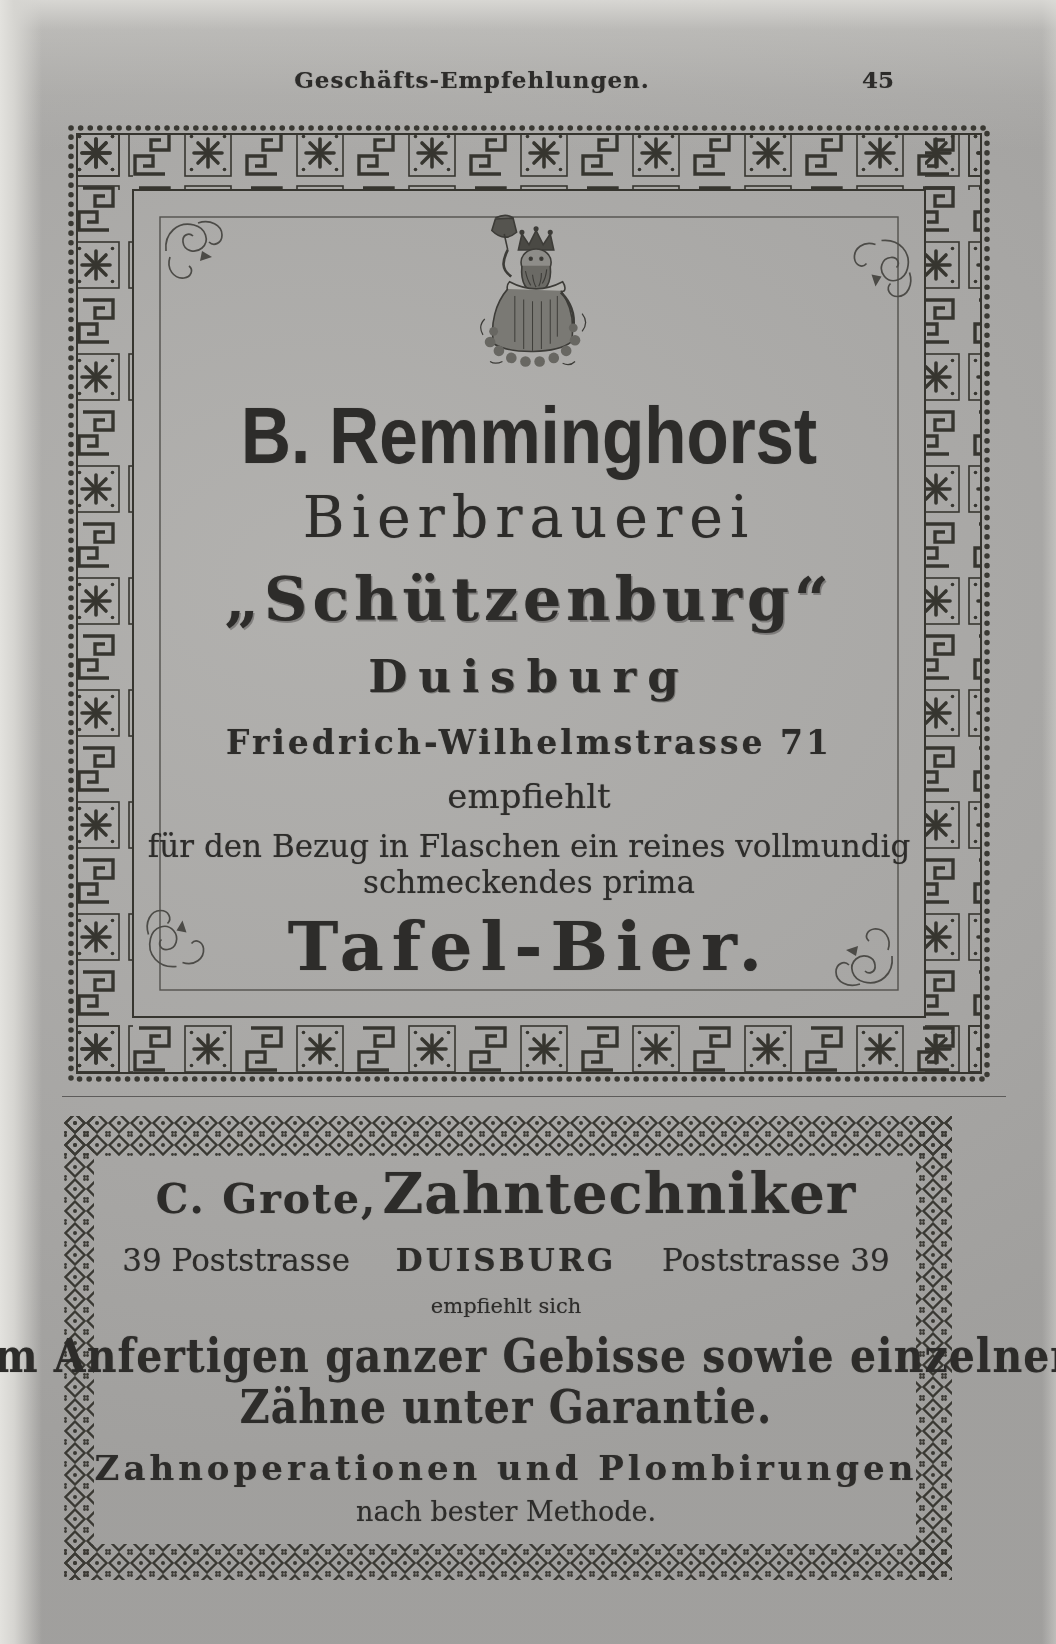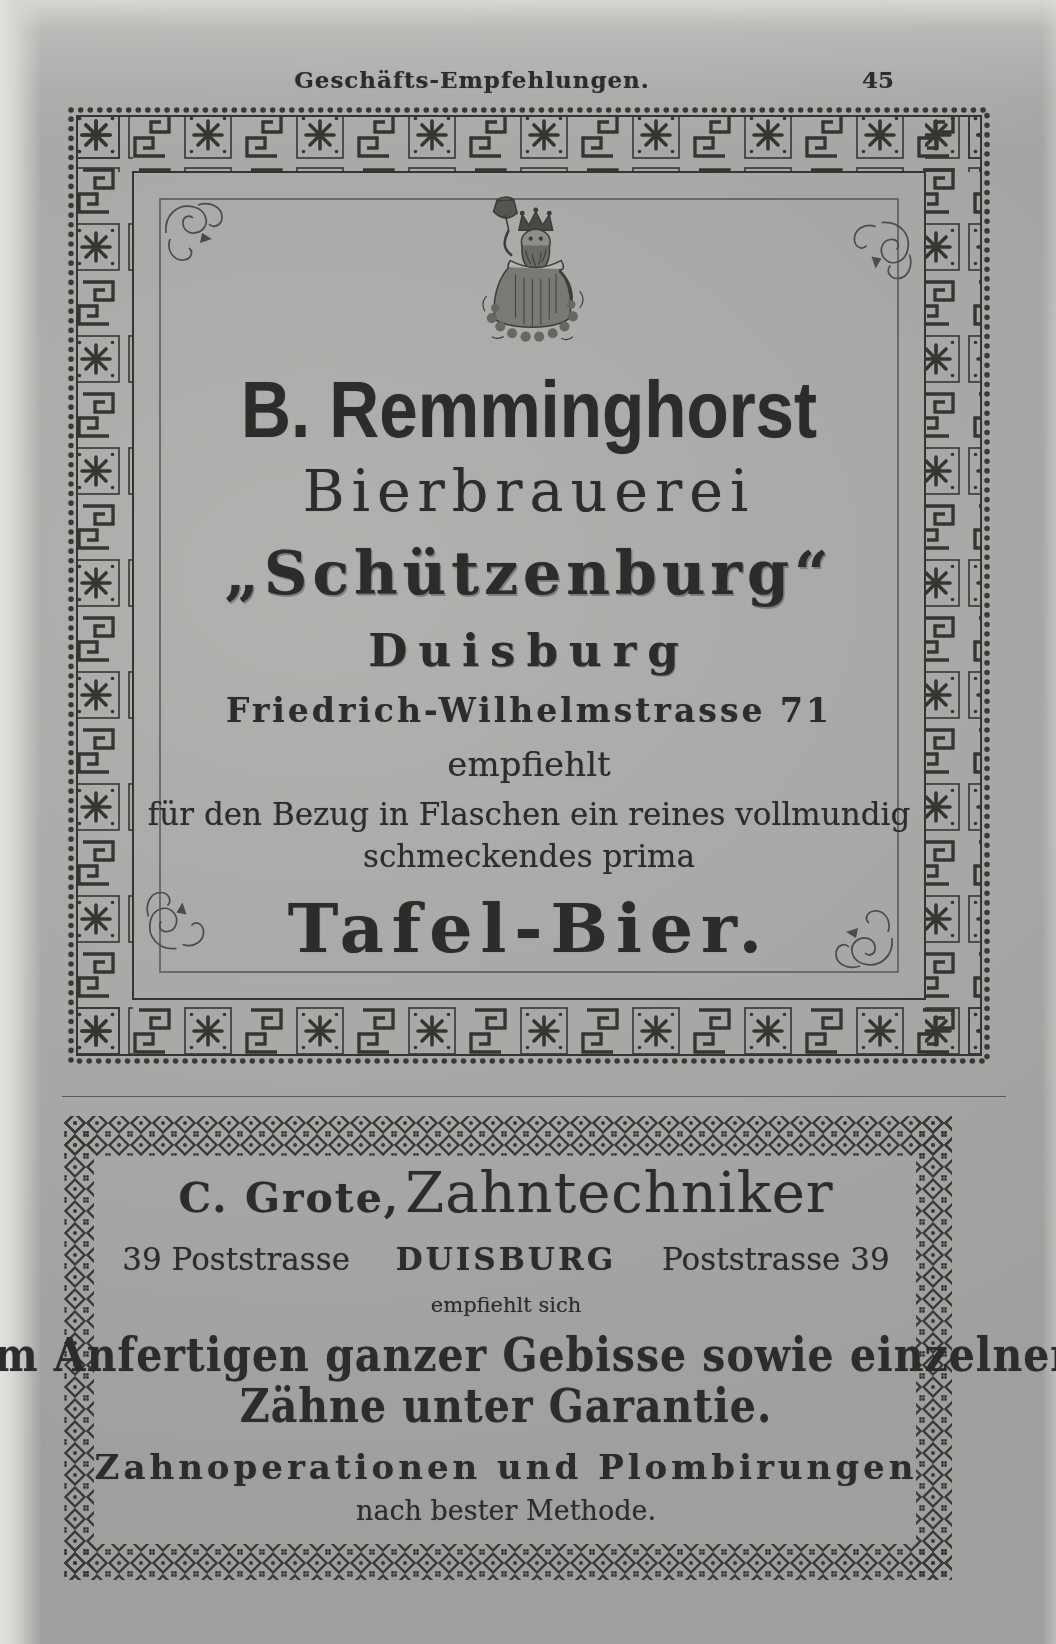--- a/index.html
+++ b/index.html
@@ -23,60 +23,60 @@
   .hdr-title{
     position:absolute; top:66px; left:0; width:100%; text-align:center;
     font-size:23px; font-weight:bold; letter-spacing:1px;
     transform:translateX(-56px);
   }
   .hdr-page{
     position:absolute; top:66px; left:862px; font-size:23px; font-weight:bold;
   }
 
   
-  .ad1{ position:absolute; left:68px; top:107px; width:922px; height:957px; }
+  .ad1{ position:absolute; left:68px; top:125px; width:922px; height:957px; }
   .ad1 svg.frame{ position:absolute; inset:0; }
   .ad1-content{
     position:absolute; left:104px; top:100px; right:104px; bottom:96px;
     display:flex; flex-direction:column; align-items:center; text-align:center;
   }
   .king{ margin-top:-14px; }
   .t-name{
     font-family:"Liberation Sans", sans-serif; font-weight:bold;
     font-size:72px; line-height:1; letter-spacing:0px; margin-top:12px;
     transform:scale(.96,1.1); white-space:nowrap;
   }
   .t-sub{ font-size:57px; letter-spacing:7px; margin-top:12px; }
   .t-brand{
     font-weight:bold; font-size:60px; letter-spacing:5px; margin-top:14px;
     text-shadow:1.5px 1.5px 0 rgba(45,44,42,.35), 0 0 1px rgba(45,44,42,.6);
     white-space:nowrap;
   }
   .t-city{ font-weight:bold; font-size:45px; letter-spacing:11px; margin-top:16px;
     text-shadow:1px 1px 0 rgba(45,44,42,.4);}
-  .t-addr{ font-weight:bold; font-size:33px; letter-spacing:3px; margin-top:14px; }
+  .t-addr{ font-weight:bold; font-size:33px; letter-spacing:3px; margin-top:20px; }
   .t-emp{ font-size:34px; margin-top:14px; }
   .t-body{ font-size:31px; margin-top:12px; white-space:nowrap; }
-  .t-body2{ font-size:31px; margin-top:6px; }
-  .t-product{ font-weight:bold; font-size:68px; letter-spacing:8px; margin-top:14px; }
+  .t-body2{ font-size:31px; }
+  .t-product{ font-weight:bold; font-size:68px; letter-spacing:8px; margin-top:6px; }
 
   
   .divider{ position:absolute; left:62px; top:1096px; width:944px; height:0;
     border-top:1.6px solid rgba(74,73,71,.8); }
 
   
   .ad2{ position:absolute; left:64px; top:1112px; width:888px; height:472px; }
   .ad2 svg.frame{ position:absolute; inset:0; }
   .ad2-content{
     position:absolute; left:44px; top:48px; right:48px; bottom:44px;
     display:flex; flex-direction:column; align-items:center; text-align:center;
   }
   .d-title{ white-space:nowrap; margin-top:0px; }
   .d-title .nm{ font-weight:bold; font-size:41px; letter-spacing:2px; }
-  .d-title .pro{ font-weight:normal; font-size:56px; letter-spacing:1px; }
+  .d-title .pro{ font-weight:bold; font-size:56px; letter-spacing:1px; }
   .d-addr{ font-size:31px; margin-top:16px; white-space:nowrap; }
   .d-addr .city{ font-weight:bold; letter-spacing:3px; }
   .d-addr .gap{ display:inline-block; width:36px; }
   .d-emp{ font-size:21px; margin-top:16px; }
   .d-line1,.d-line2{
     font-weight:bold; font-size:41px; line-height:1.2; white-space:nowrap;
     transform:scale(1,1.12); letter-spacing:1px;
   }
   .d-line1{ margin-top:14px; }
   .d-line2{ margin-top:2px; }

